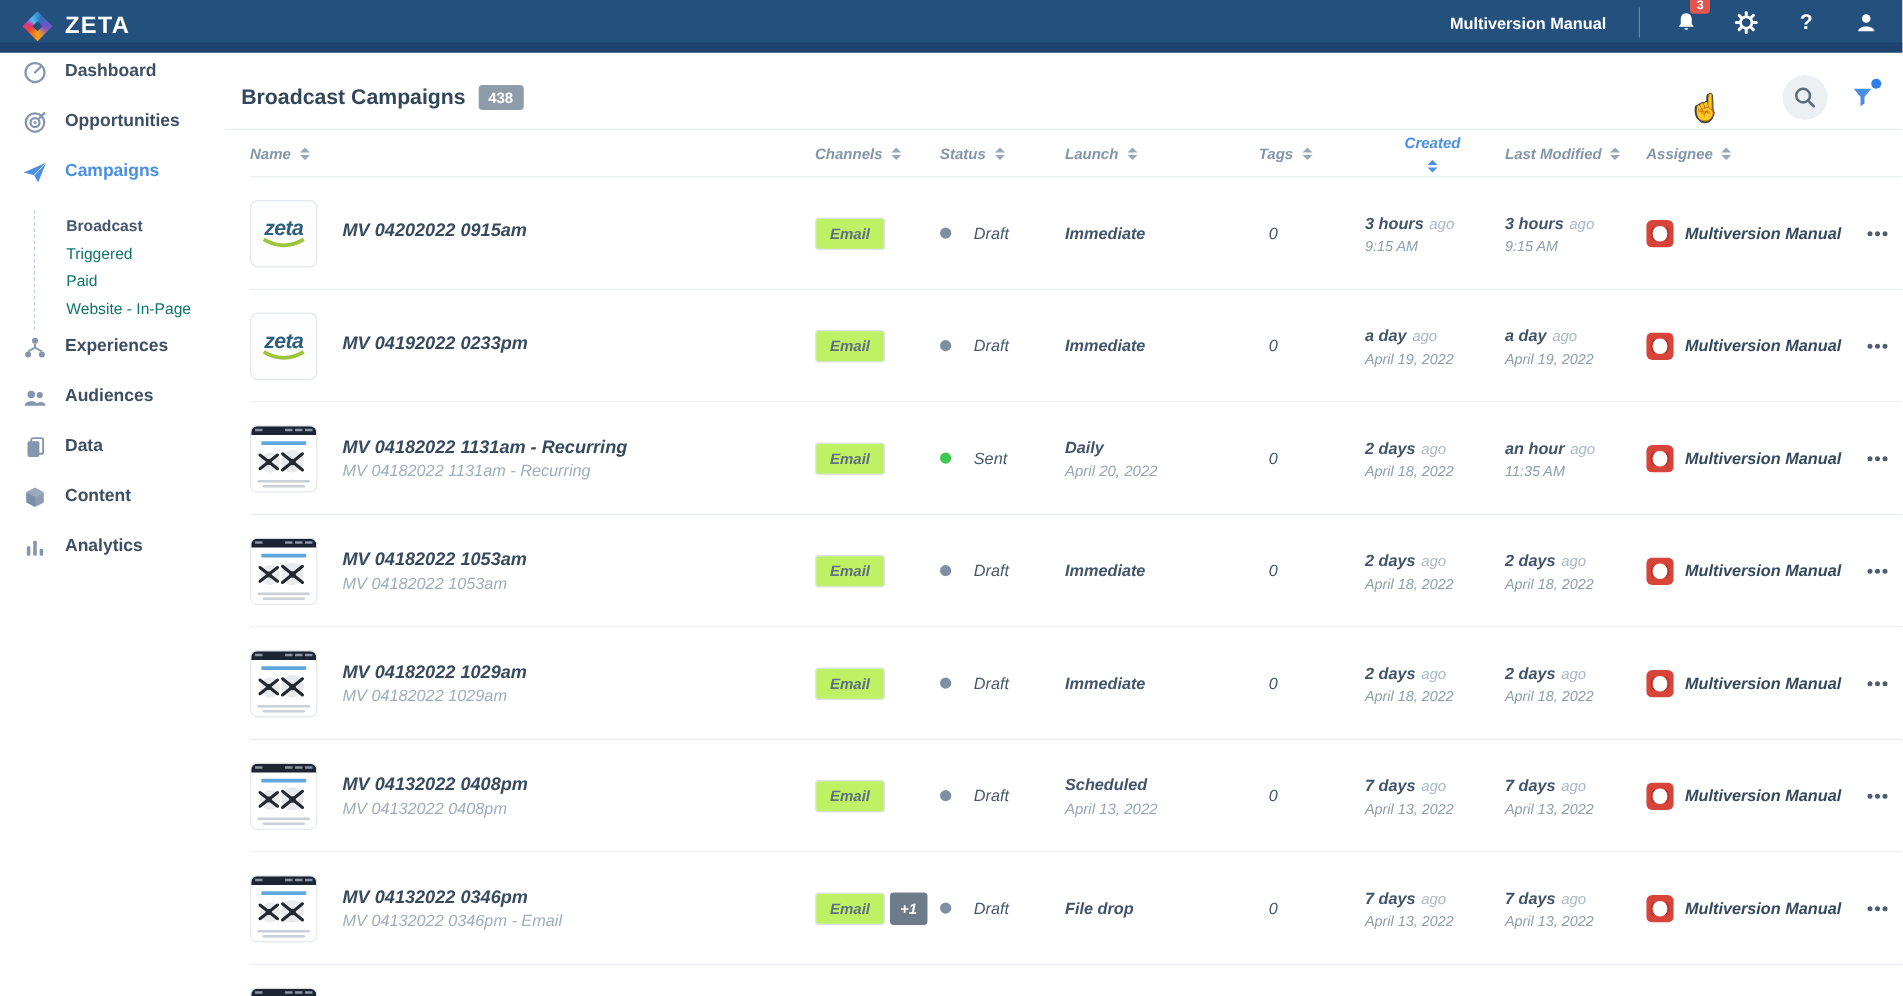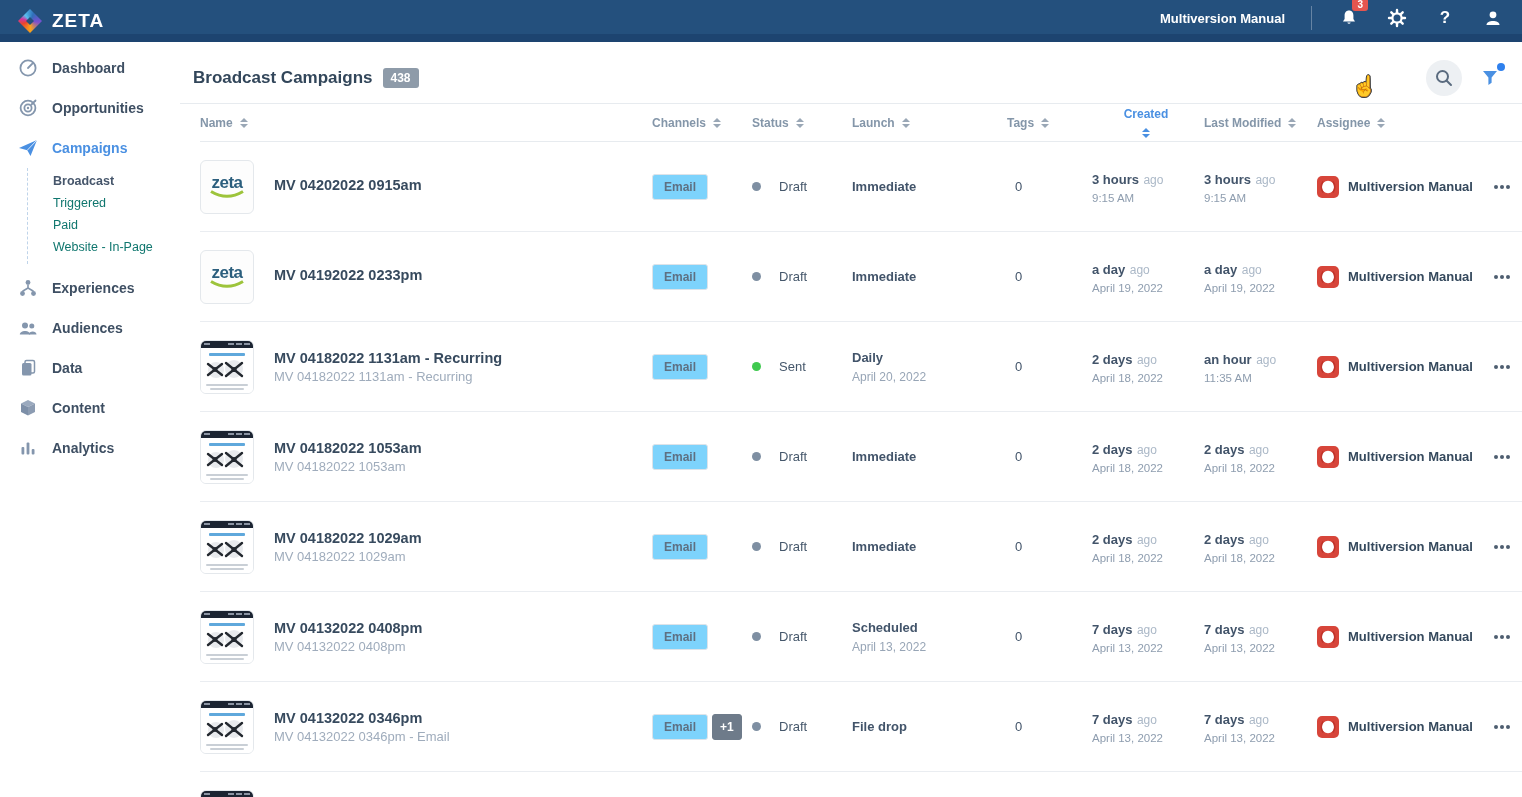--- a/index.html
+++ b/index.html
@@ -20,21 +20,21 @@
   .nav-right { margin-left:auto; display:flex; align-items:center; gap:26px; position:relative; z-index:2; height:100%; padding-bottom:6px; }
   .account-label { color:#fff; font-size:13px; font-weight:bold; }
   .nav-divider { width:1px; height:24px; background:rgba(255,255,255,.3); }
   .nav-icon { position:relative; width:22px; height:22px; display:flex; align-items:center; justify-content:center; cursor:pointer; }
   .nav-badge { position:absolute; top:-9px; right:-8px; background:#E5554F; color:#fff;
     font-size:10px; font-weight:bold; border-radius:3px; padding:1px 5px; line-height:11px; }
   .help-glyph { color:#fff; font-size:17px; font-weight:bold; }
 
   
   .sidebar { position:absolute; top:42px; left:0; width:180px; height:755px; background:#fff; padding-top:6px; }
-  .side-item { display:flex; align-items:center; gap:14px; padding-left:18px; height:40px; cursor:pointer; }
+  .side-item { display:flex; gap:14px; padding-left:18px; height:40px; cursor:pointer; }
   .side-item .label { font-size:14px; font-weight:bold; color:#3E4F63; }
   .side-item.active .label { color:#4A90E2; }
   .sub-block { margin-left:27px; border-left:1px dashed #BFD4EA; padding:2px 0 6px 25px; margin-bottom:4px; }
   .sub-item { font-size:12.5px; color:#0f766e; padding:4px 0; cursor:pointer; }
   .sub-item.active { color:#46566B; font-weight:bold; }
 
   
   .main { position:absolute; top:52px; left:180px; width:1342px; height:755px; background:#fff; }
   .page-header { height:52px; display:flex; align-items:center; padding:0 14px 0 13px; border-bottom:1px solid #E7EBEF; }
   .page-title { font-size:17px; font-weight:bold; color:#32465A; }
@@ -48,21 +48,21 @@
   .btn-green { background:#47C146; color:#fff; border:none; border-radius:4px;
     font-size:13px; font-weight:bold; padding:11px 19px; cursor:pointer; margin-left:10px;
     font-family:"Liberation Sans", sans-serif; }
   .cursor-glyph { position:absolute; left:1352px; top:74px; font-size:20px; color:#fff; z-index:40;
     text-shadow:-1px 0 #444, 1px 0 #444, 0 -1px #444, 0 1px #444; pointer-events:none; }
 
   
   .table { padding-left:20px; }
   .thead, .trow { display:grid;
     grid-template-columns:448px 100px 100px 155px 85px 112px 113px 1fr 44px;
-    align-items:center; }
+    align-items:center;font-style:italic; }
   .thead { height:38px; border-bottom:1px solid #E7EBEF; }
   .th { display:flex; align-items:center; gap:7px; font-size:12px; font-weight:bold; color:#8496A9; cursor:pointer; padding-left:4px; }
   .th.active { color:#4A90E2;flex-direction:column; }
   .sort { display:flex; flex-direction:column; gap:2px; }
   .sort i { display:block; width:0; height:0; border-left:4px solid transparent; border-right:4px solid transparent; }
   .sort .up { border-bottom:4px solid #9AA7B6; }
   .sort .dn { border-top:4px solid #9AA7B6; }
   .th.active .sort .up { border-bottom-color:#4A90E2; }
   .th.active .sort .dn { border-top-color:#4A90E2; }
 
@@ -80,21 +80,21 @@
   .dt-title { width:36px; height:3px; background:#5FA8DC; border-radius:1px; margin-top:5px; }
   .dt-art { margin-top:2px; }
   .dt-lines { width:42px; height:2px; background:#C9CfD6; margin-top:2px; border-radius:1px; }
   .dt-lines.short { width:34px; }
 
   .row-title { font-size:14.5px; font-weight:bold; color:#374A5E; margin-bottom:3px; }
   .row-subtitle { font-size:13px; color:#9FACBC; }
   .row-subtitle:empty { display:none; }
 
   .channels-cell { display:flex; gap:4px; }
-  .chip { border:1px solid #DDE3E9; border-radius:3px; background:#7dd3fc; color:#5E7082;
+  .chip { border:1px solid #DDE3E9; border-radius:3px; background:#bef264; color:#5E7082;
     font-size:12px; font-weight:bold; padding:5px 11px; }
   .chip:empty { display:none; }
   .chip-extra { background:#6E7B8A; border-color:#6E7B8A; color:#fff; padding:5px 7px; }
 
   .status-cell { display:flex; align-items:center; gap:18px; }
   .dot { width:9px; height:9px; border-radius:50%; background:#7E8FA2; }
   .status-cell[data-status="Sent"] .dot { background:#3FC94F; }
   .status-cell:has(.status-label:empty) .dot { display:none; }
   .status-label { font-size:13px; color:#45576B; }
 

